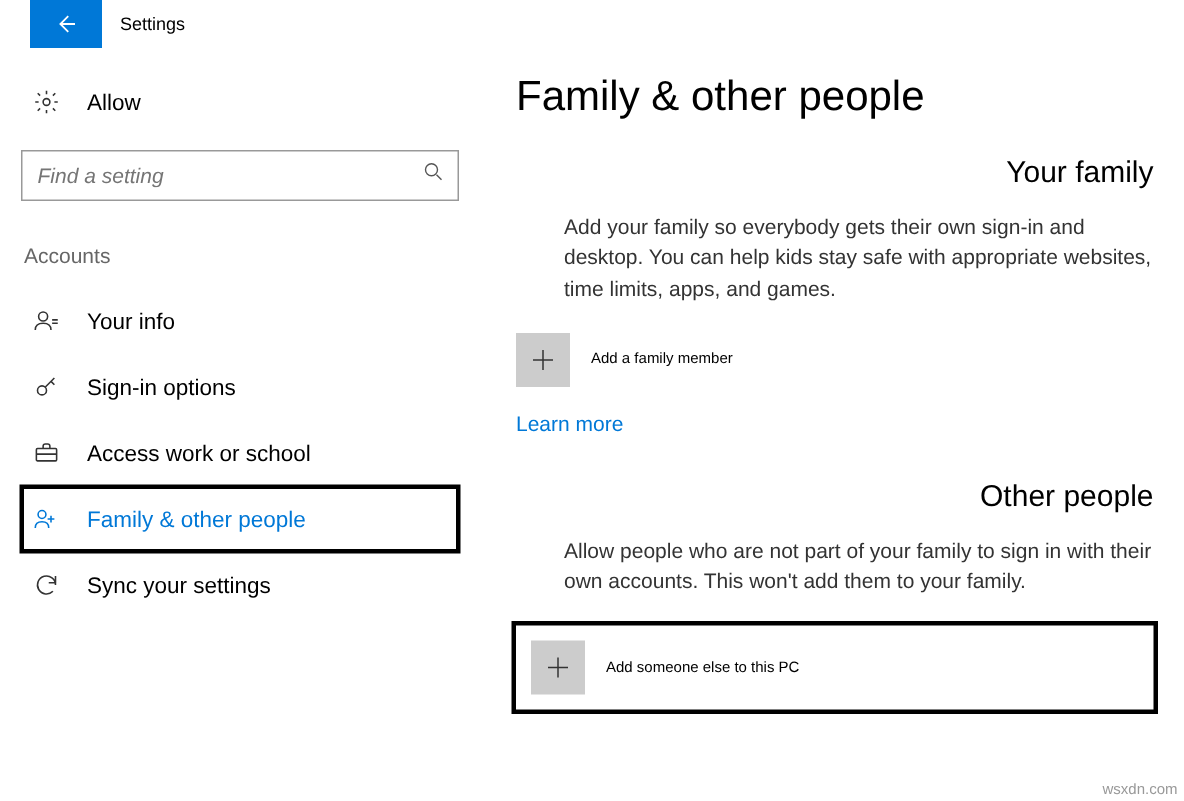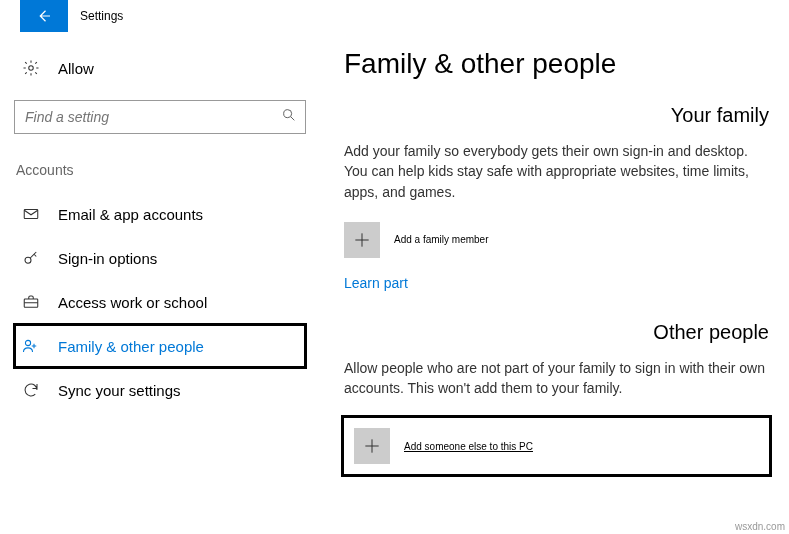--- a/index.html
+++ b/index.html
@@ -29,27 +29,27 @@
     .nav li .icon { width: 22px; display: flex; justify-content: center; margin-right: 16px; }
     .nav li .icon svg { stroke: #333; fill: none; stroke-width: 1.4; }
     .nav li .label { font-size: 15px; color: #000; }
     .nav li.active .label { color: #0078d7; }
     .nav li.active .icon svg { stroke: #0078d7; }
     .nav li.highlight { outline: 3px solid #000; outline-offset: -2px; }
 
     .content { flex: 1; padding-left: 24px; padding-right: 20px; }
     .page-title { font-size: 28px; font-weight: 400; margin-bottom: 24px; }
     .sub-h { font-size: 20px; font-weight: 400; margin-bottom: 14px; text-align: right; }
-    .desc { font-size: 14px; color: #333; line-height: 1.45; margin-bottom: 20px; max-width: 430px; }
+    .desc { font-size: 14px; color: #333; line-height: 1.45; margin-bottom: 20px; max-width: 430px; margin-left: 32px; }
 
     .add-btn { display: flex; align-items: center; margin-bottom: 16px; cursor: pointer; }
     .add-btn .plus { width: 36px; height: 36px; background: #ccc; display: flex; align-items: center; justify-content: center; margin-right: 14px; }
     .add-btn .plus svg { stroke: #333; stroke-width: 1.2; }
     .add-btn .alabel { font-size: 10px; }
-    .add-btn.hl { outline: 3px solid #000; padding: 10px 52px 10px 10px; margin-bottom: 0; text-decoration: underline; }
+    .add-btn.hl { outline: 3px solid #000; padding: 10px 52px 10px 10px; margin-bottom: 0; }
 
     .link { color: #0078d7; font-size: 14px; cursor: pointer; display: inline-block; margin-bottom: 30px; }
 
     .watermark { position: absolute; bottom: 2px; right: 4px; font-size: 10px; color: #999; }
   </style>
 </head>
 <body>
 
 <div class="titlebar">
   <div class="back-btn">
@@ -83,25 +83,26 @@
           </svg>
       </span>
     </div>
 
     <div class="section-h">Accounts</div>
 
     <ul class="nav">
       <li>
         <span class="icon">
             <svg width="18" height="18" viewBox="0 0 24 24">
-              <rect x="3" y="6" width="18" height="12" rx="1"></rect>
-              <path d="M3 7l9 6 9-6"></path>
+              <circle cx="9" cy="8" r="4"></circle>
+              <path d="M2 20c0-4 3-6 7-6s7 2 7 6"></path>
+              <path d="M17 11h5M17 14h5"></path>
             </svg>
           </span>
-        <span class="label">Email &amp; app accounts</span>
+        <span class="label">Your info</span>
       </li>
       <li>
         <span class="icon">
             <svg width="18" height="18" viewBox="0 0 24 24">
               <circle cx="8" cy="15" r="4"></circle>
               <path d="M11 12l8-8M16 7l3 3"></path>
             </svg>
           </span>
         <span class="label">Sign-in options</span>
       </li>
@@ -145,21 +146,21 @@
     <div class="add-btn">
       <span class="plus">
         <svg width="20" height="20" viewBox="0 0 24 24">
             <line x1="12" y1="4" x2="12" y2="20"></line>
             <line x1="4" y1="12" x2="20" y2="12"></line>
           </svg>
       </span>
       <span class="alabel">Add a family member</span>
     </div>
 
-    <a class="link">Learn part</a>
+    <a class="link">Learn more</a>
 
     <h2 class="sub-h">Other people</h2>
     <p class="desc">Allow people who are not part of your family to sign in with their own accounts. This won't add them to your family.</p>
 
     <div class="add-btn hl">
       <span class="plus">
         <svg width="20" height="20" viewBox="0 0 24 24">
             <line x1="12" y1="4" x2="12" y2="20"></line>
             <line x1="4" y1="12" x2="20" y2="12"></line>
           </svg>

